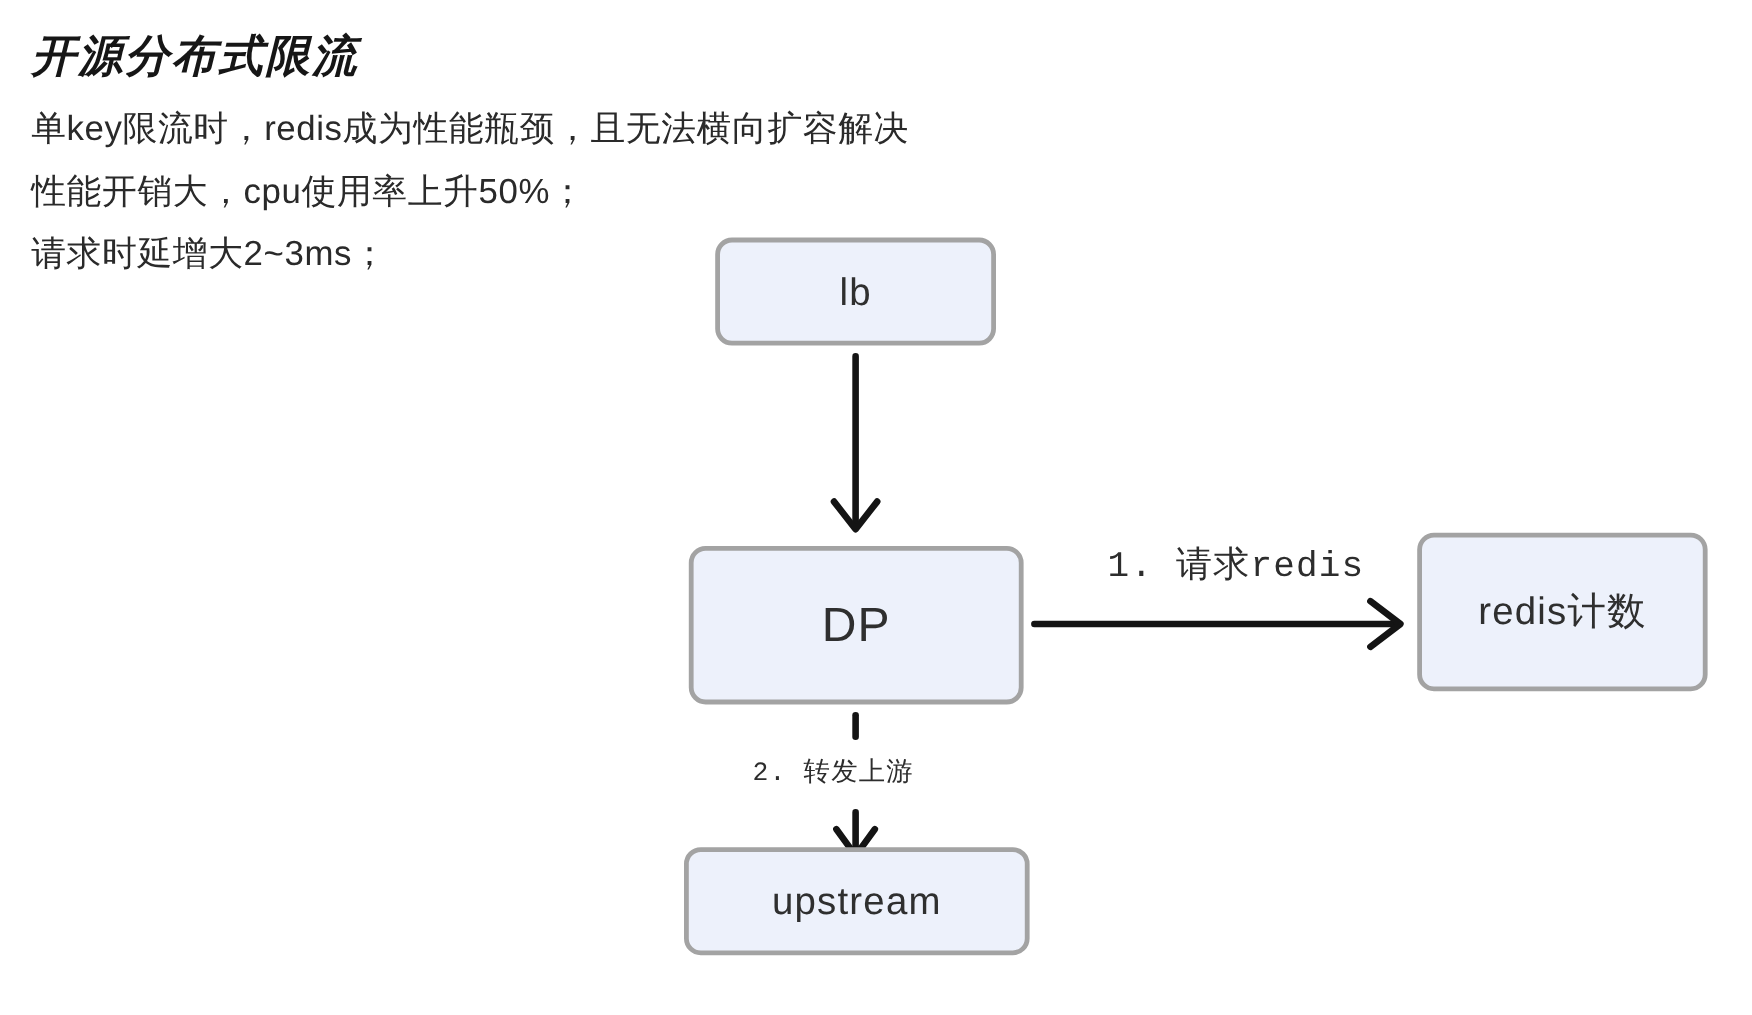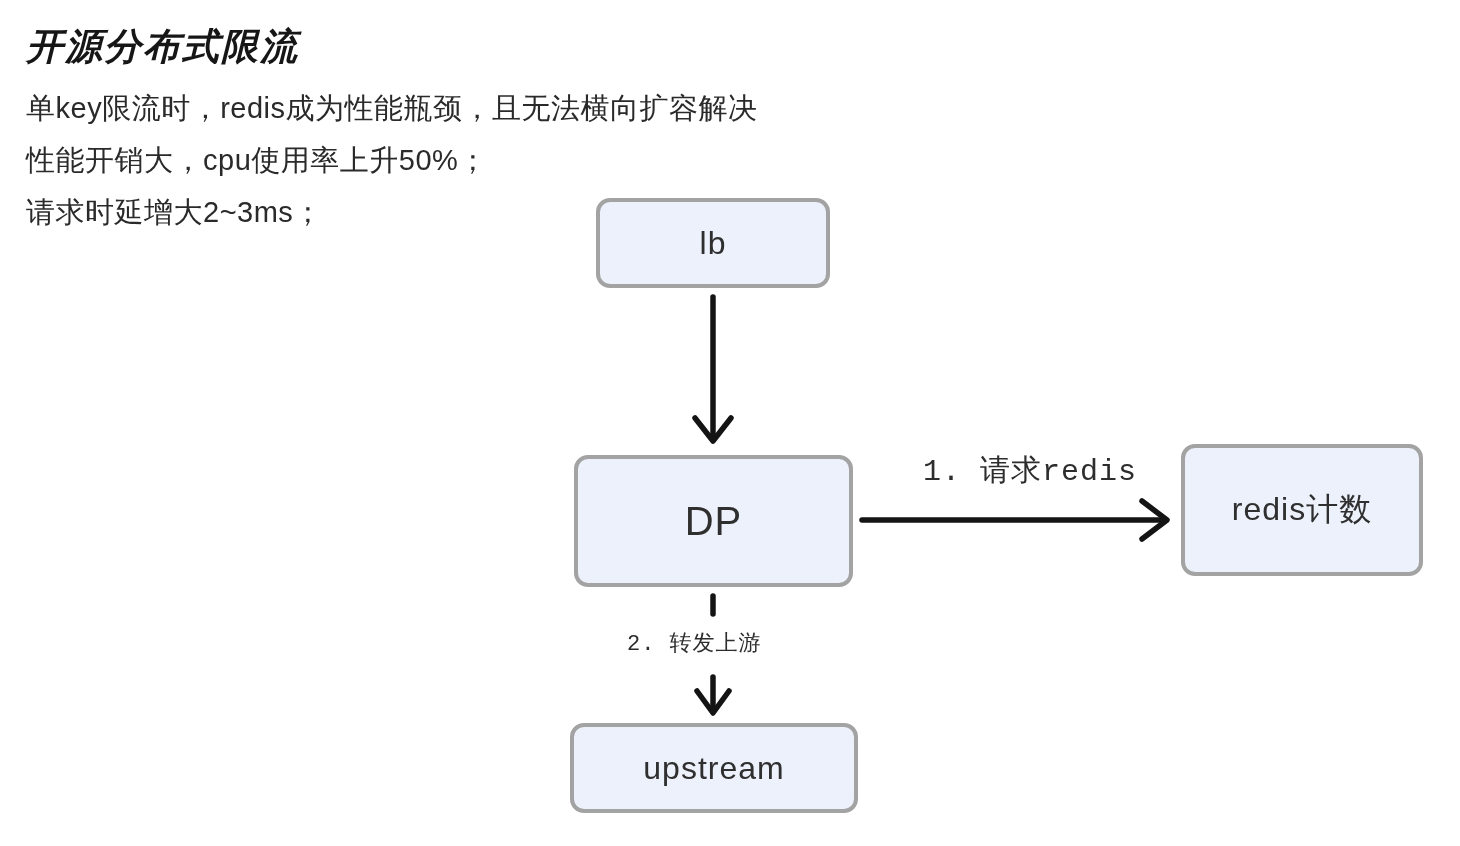--- a/index.html
+++ b/index.html
@@ -45,21 +45,21 @@
     display: flex;
     align-items: center;
     justify-content: center;
     font-size: 32px;
     color: #2f2f2f;
     letter-spacing: 1px;
   }
   .node-lb       { left: 596px;  top: 198px; width: 234px; height: 90px;  }
   .node-dp       { left: 574px;  top: 455px; width: 279px; height: 132px; font-size: 40px; }
   .node-redis    { left: 1181px; top: 444px; width: 242px; height: 132px; }
-  .node-upstream { left: 570px;  top: 723px; width: 288px; height: 90px;  }
+  .node-upstream { left: 570px;  top: 706px; width: 288px; height: 90px;  }
   .edge-label {
     position: absolute;
     font-size: 30px;
     color: #2d2d2d;
     letter-spacing: 1px;
     white-space: nowrap;
     font-family: Liberation Mono, monospace;
   }
   .edge-label-redis    { left: 923px; top: 450px; }
   .edge-label-upstream { left: 627px; top: 628px; font-size: 22px; }

